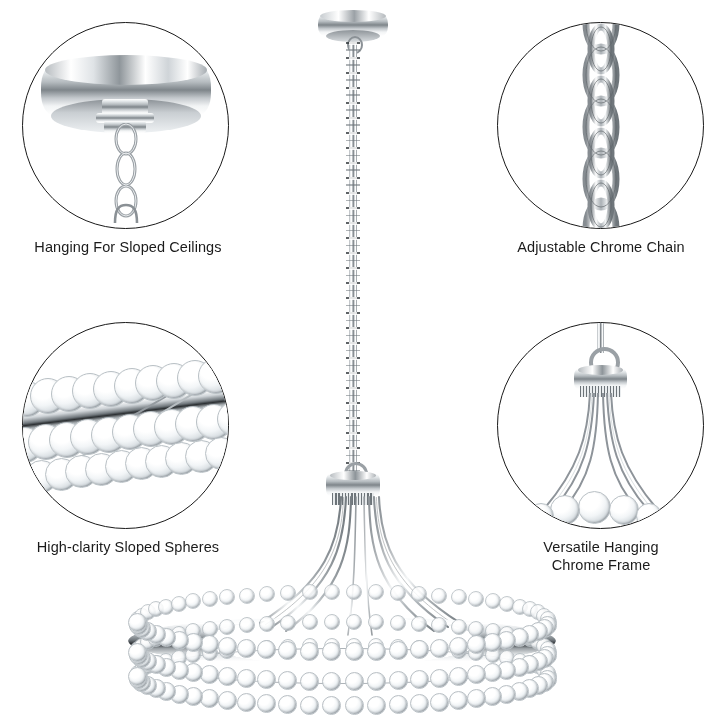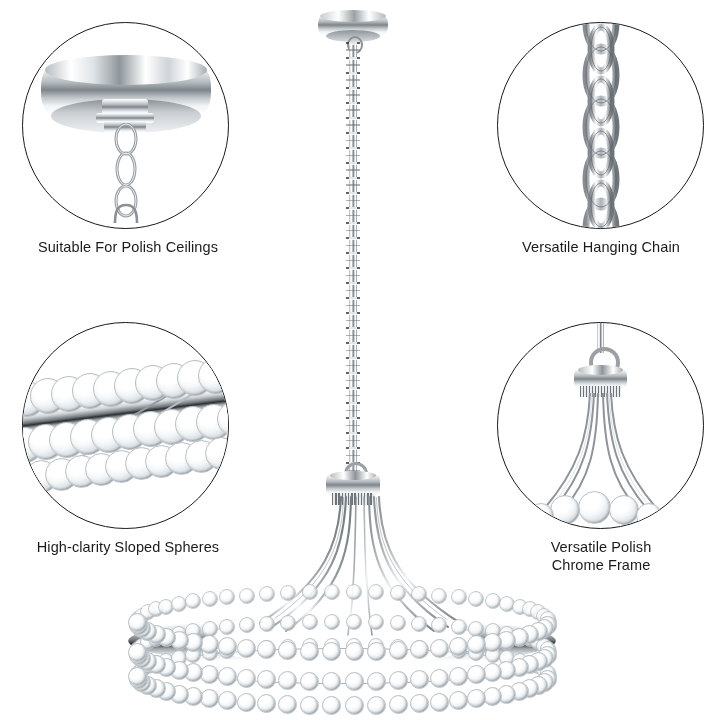--- a/index.html
+++ b/index.html
@@ -307,21 +307,21 @@
           <ellipse cx="31" cy="16" rx="10" ry="15"></ellipse>
           <ellipse cx="31" cy="46" rx="9" ry="16"></ellipse>
           <ellipse cx="31" cy="78" rx="10" ry="15"></ellipse>
         </g>
         <g fill="none" stroke="#8a9095" stroke-width="2.6">
           <path d="M20,100 C20,86 24,82 31,82"></path>
           <path d="M42,100 C42,86 38,82 31,82"></path>
         </g>
       </svg>
     </div>
-    <div class="caption" style="top:217px;">Suitable For Polish Ceilings</div>
+    <div class="caption" style="top:217px;">Hanging For Sloped Ceilings</div>
   </div>
 
   <div class="callout" style="left:497px;top:22px;width:208px;">
     <div class="circle" style="left:0;top:0;width:205px;height:205px;">
       <svg style="position:absolute;left:68px;top:-6px;" width="70" height="218" viewBox="0 0 70 218">
         <defs>
           <linearGradient id="lnk" x1="0" y1="0" x2="1" y2="0">
             <stop offset="0%" stop-color="#868c91"></stop>
             <stop offset="25%" stop-color="#ffffff"></stop>
             <stop offset="50%" stop-color="#aab0b5"></stop>
@@ -347,21 +347,21 @@
           <ellipse cx="35" cy="58" rx="15" ry="28"></ellipse>
           <ellipse cx="35" cy="110" rx="15" ry="28"></ellipse>
           <ellipse cx="35" cy="162" rx="15" ry="28"></ellipse>
           <ellipse cx="35" cy="32" rx="10" ry="22"></ellipse>
           <ellipse cx="35" cy="84" rx="10" ry="22"></ellipse>
           <ellipse cx="35" cy="136" rx="10" ry="22"></ellipse>
           <ellipse cx="35" cy="188" rx="10" ry="22"></ellipse>
         </g>
       </svg>
     </div>
-    <div class="caption" style="top:217px;">Versatile Hanging Chain</div>
+    <div class="caption" style="top:217px;">Adjustable Chrome Chain</div>
   </div>
 
   <div class="callout" style="left:22px;top:322px;width:212px;">
     <div class="circle" style="left:0;top:0;width:205px;height:205px;">
       <div id="zoom-beads" style="position:absolute;inset:0;">
           <div class="bead" style="left: -14px; top: 58px; width: 34px; height: 34px; z-index: 2; opacity: 1;"></div>
           <div class="bead" style="left: 7px; top: 55.4px; width: 34px; height: 34px; z-index: 2; opacity: 1;"></div>
           <div class="bead" style="left: 28px; top: 52.8px; width: 34px; height: 34px; z-index: 2; opacity: 1;"></div>
           <div class="bead" style="left: 49px; top: 50.2px; width: 34px; height: 34px; z-index: 2; opacity: 1;"></div>
           <div class="bead" style="left: 70px; top: 47.6px; width: 34px; height: 34px; z-index: 2; opacity: 1;"></div>
@@ -435,17 +435,17 @@
           <path d="M111,2 C113,48 122,81 155,119"></path>
         </g>
       </svg>
 
       <div class="bead" style="left:80px;top:168px;width:31px;height:31px;"></div>
       <div class="bead" style="left:52px;top:172px;width:28px;height:28px;"></div>
       <div class="bead" style="left:111px;top:172px;width:28px;height:28px;"></div>
       <div class="bead" style="left:138px;top:180px;width:24px;height:24px;"></div>
       <div class="bead" style="left:30px;top:180px;width:24px;height:24px;"></div>
     </div>
-    <div class="caption" style="top:217px;">Versatile Polish
+    <div class="caption" style="top:217px;">Versatile Hanging
 Chrome Frame</div>
   </div>
 
 </div>
 
 </body></html>

